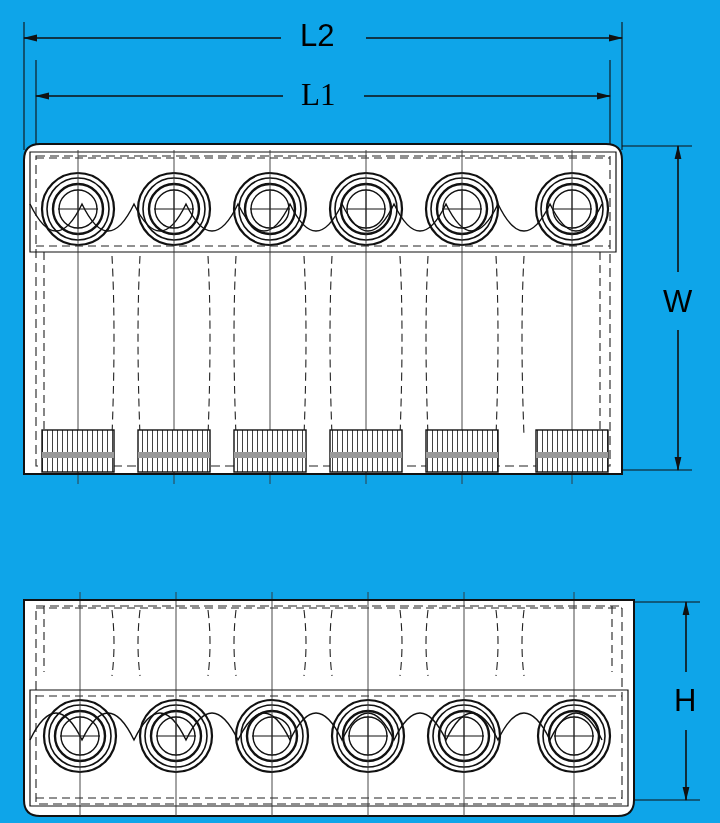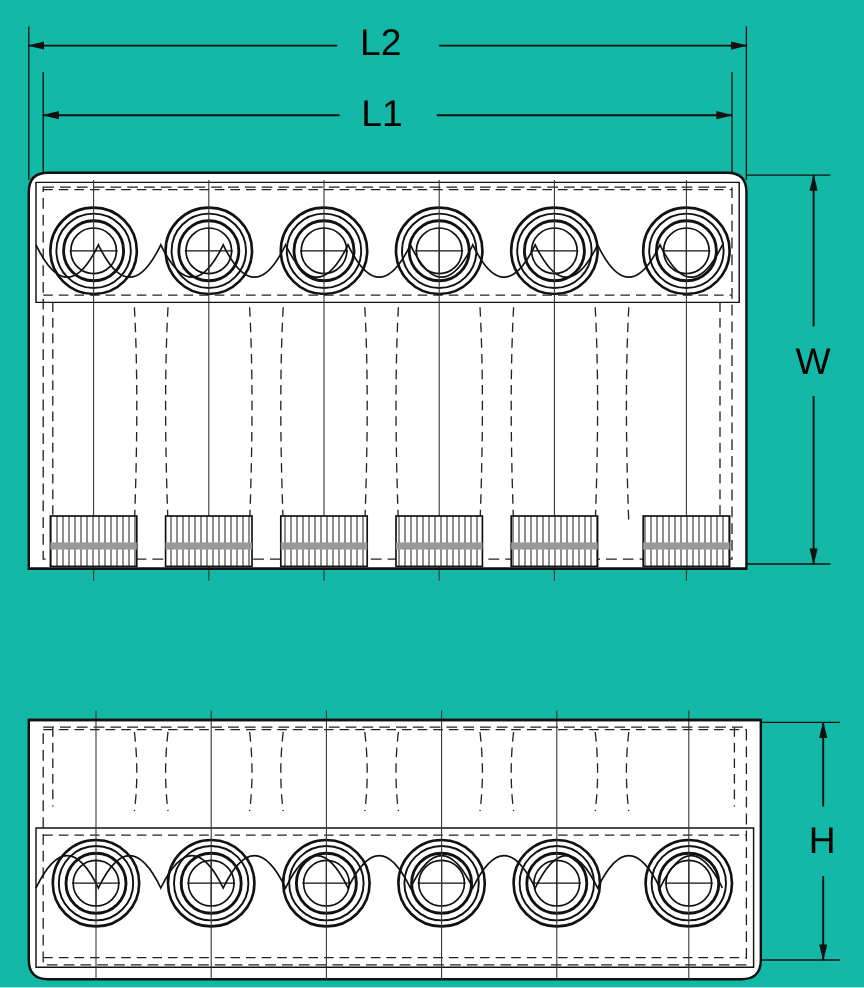--- a/index.html
+++ b/index.html
@@ -7,21 +7,21 @@
     padding: 0;
     background: #ffffff;
   }
   body {
     font-family: "Liberation Sans", sans-serif;
   }
   #stage {
     position: relative;
     width: 720px;
     height: 823px;
-    background: #14b8a6;
+    background: #0ea5e9;
     overflow: hidden;
   }
   #stage svg {
     position: absolute;
     left: 0;
     top: 0;
   }
   .dim-label {
     position: absolute;
     font-family: "Liberation Sans", sans-serif;
@@ -294,17 +294,17 @@
         <line x1="368" y1="592" x2="368" y2="816"></line>
         <line x1="464" y1="592" x2="464" y2="816"></line>
         <line x1="574" y1="592" x2="574" y2="816"></line>
       </g>
 
       <line x1="24" y1="600" x2="634" y2="600" stroke="#111111" stroke-width="2"></line>
     </g>
   </svg>
 
   <div class="dim-label" style="left:300px; top:20px;">L2</div>
-  <div class="dim-label" style="left:301px; top:79px;">L1</div>
+  <div class="dim-label" style="left:301px; top:79px;font-family:Liberation Serif, serif;">L1</div>
   <div class="dim-label" style="left:663px; top:286px;">W</div>
   <div class="dim-label" style="left:674px; top:685px;">H</div>
 
 </div>
 
 </body></html>

